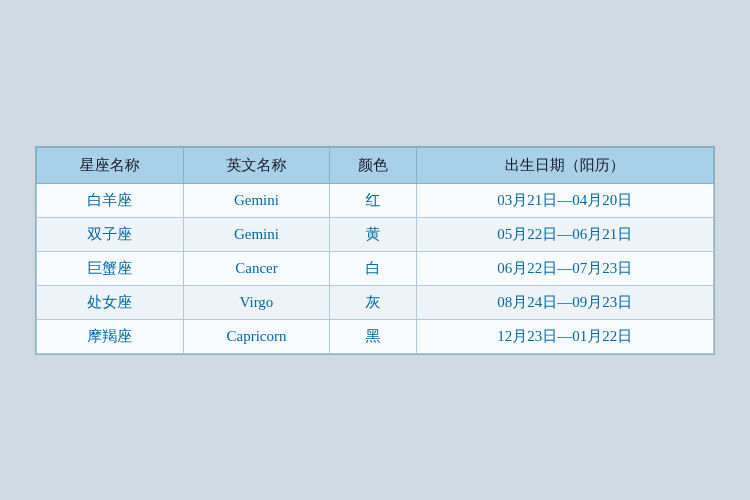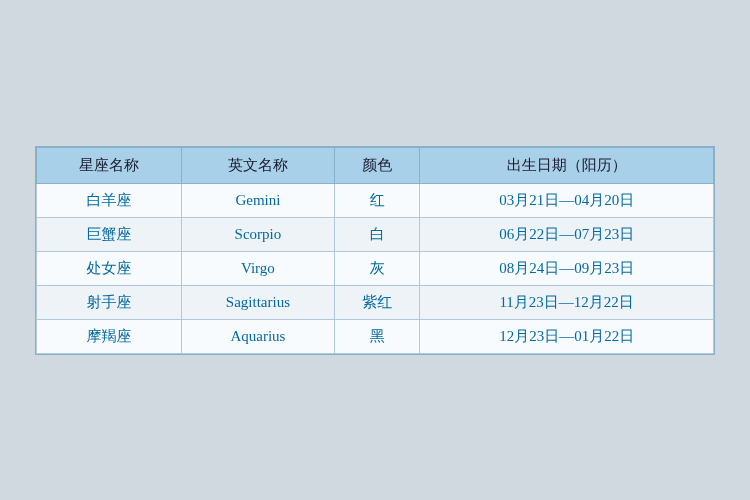--- a/index.html
+++ b/index.html
@@ -67,38 +67,38 @@
       </tr>
     </thead>
     <tbody id="table-body">
     <tr>
           <td>白羊座</td>
           <td>Gemini</td>
           <td>红</td>
           <td>03月21日—04月20日</td>
         </tr>
         <tr>
+          <td>双子座</td>
+          <td>Gemini</td>
+          <td>黄</td>
+          <td>05月22日—06月21日</td>
+        </tr>
+        <tr>
           <td>巨蟹座</td>
-          <td>Scorpio</td>
+          <td>Cancer</td>
           <td>白</td>
           <td>06月22日—07月23日</td>
         </tr>
         <tr>
           <td>处女座</td>
           <td>Virgo</td>
           <td>灰</td>
           <td>08月24日—09月23日</td>
         </tr>
         <tr>
-          <td>射手座</td>
-          <td>Sagittarius</td>
-          <td>紫红</td>
-          <td>11月23日—12月22日</td>
-        </tr>
-        <tr>
           <td>摩羯座</td>
-          <td>Aquarius</td>
+          <td>Capricorn</td>
           <td>黑</td>
           <td>12月23日—01月22日</td>
         </tr>
       </tbody>
   </table>
 </div>
 
 </body></html>

